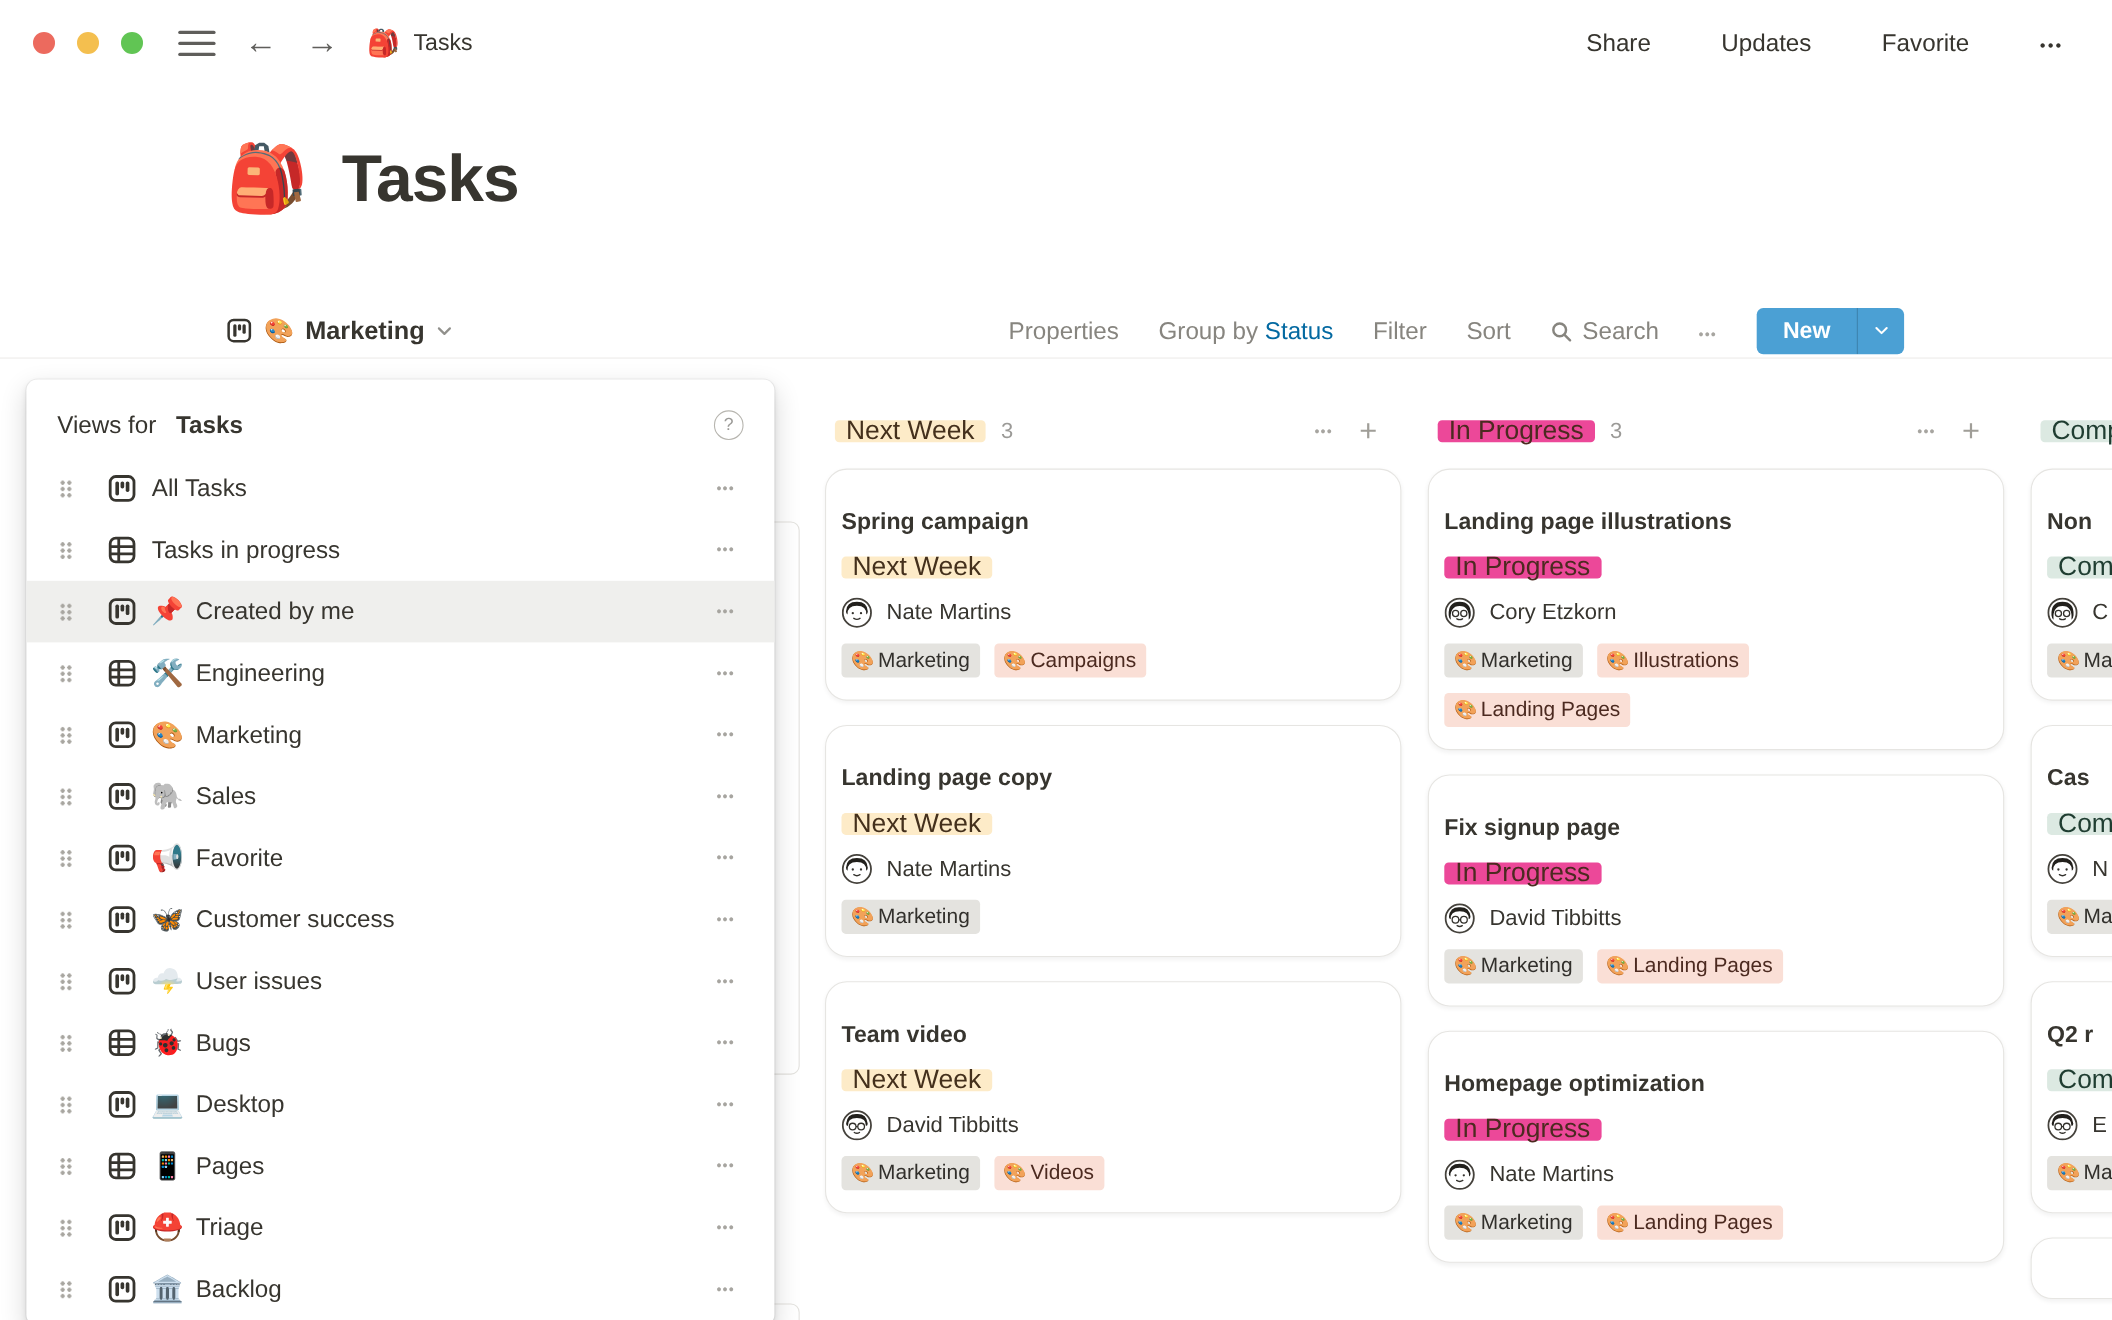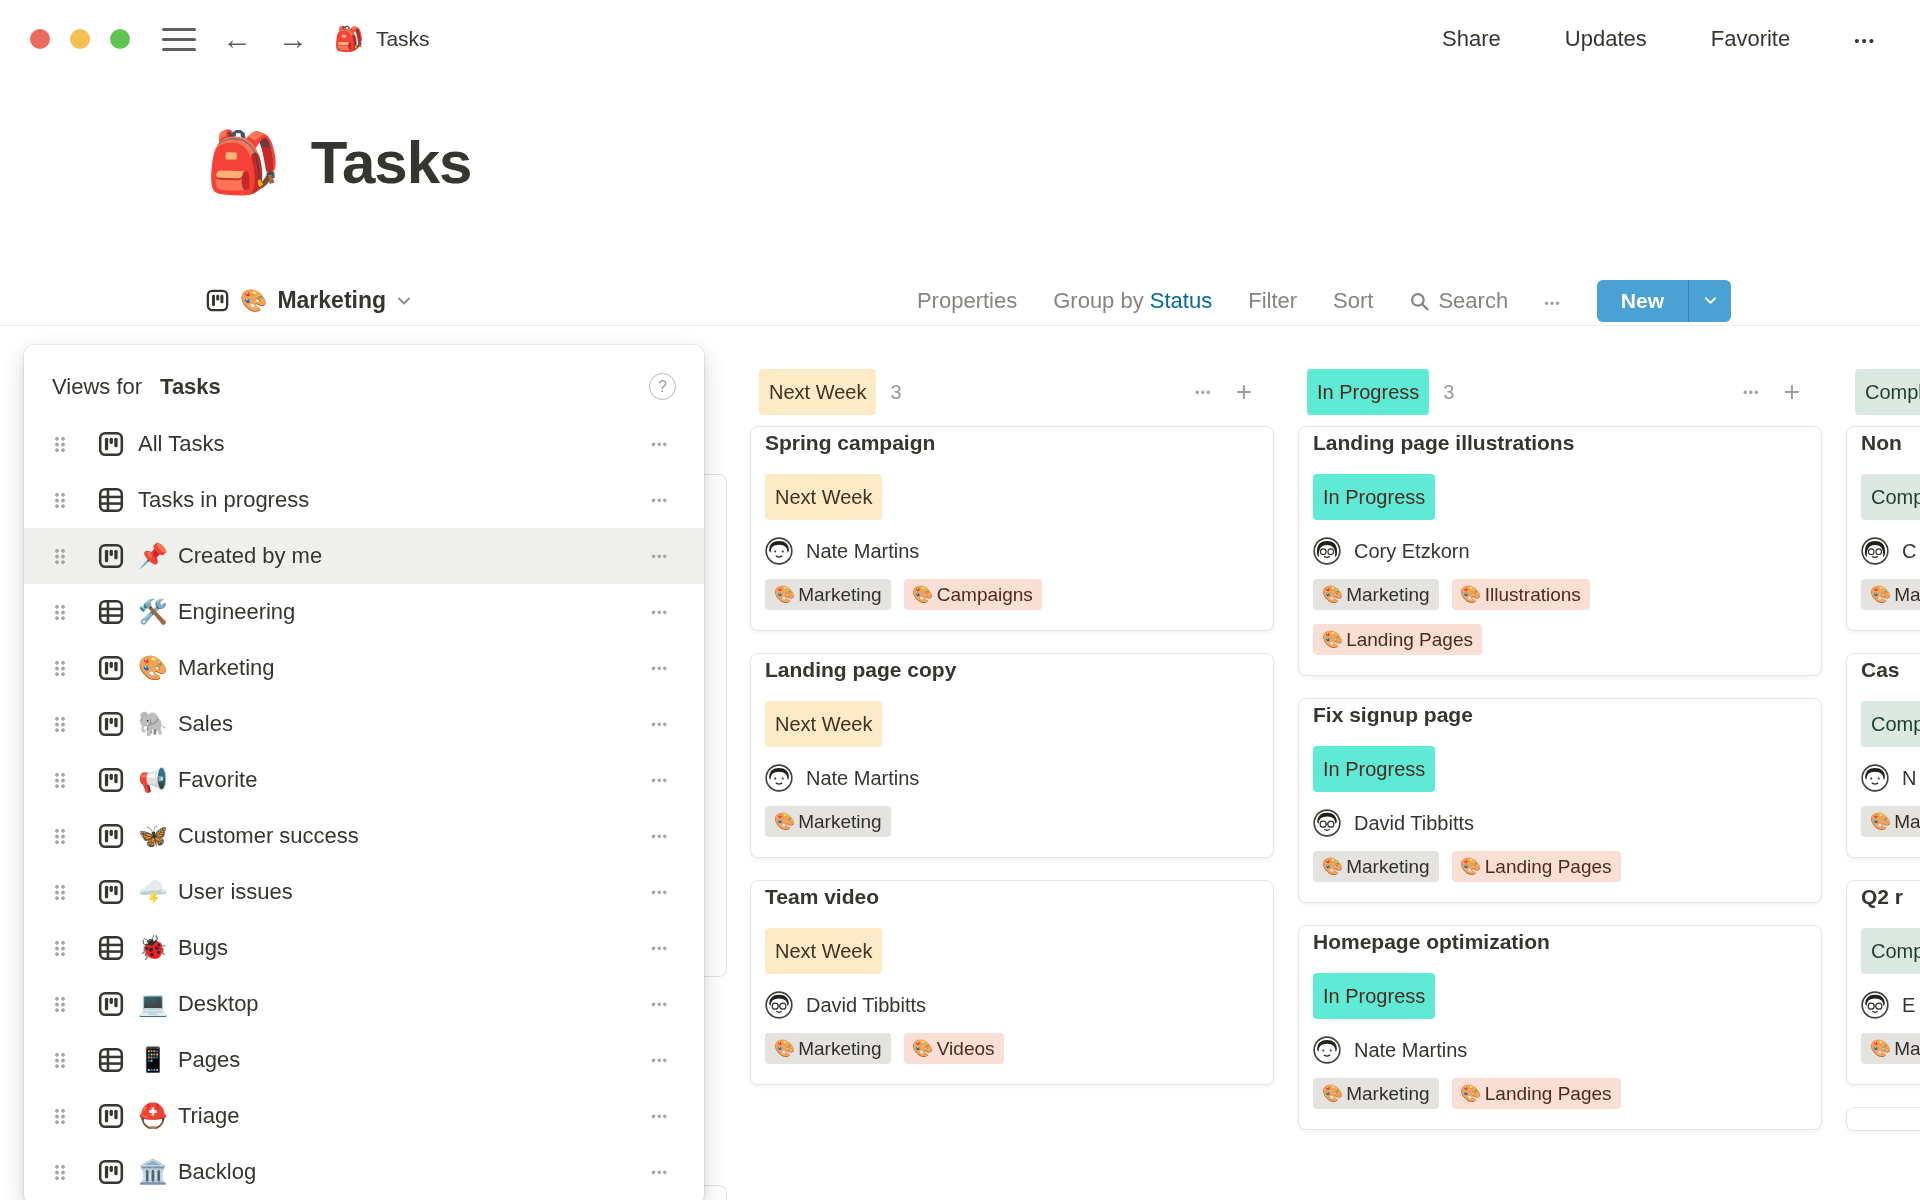--- a/index.html
+++ b/index.html
@@ -44,28 +44,28 @@
   .newbtn .nb-chev { width:42px; display:flex; align-items:center; justify-content:center; }
   .ruler { position:absolute; left:0; top:325px; width:1920px; height:1px; background:#EDECE9; }
 
   
   .board { position:absolute; left:750px; top:372px; display:flex; gap:24px; }
   .col { width:524px; flex:none; }
   .colhead { height:40px; display:flex; align-items:center; padding-left:9px; margin-bottom:14px; }
   .colhead .count { margin-left:14px; font-size:20px; color:#9B9A97; }
   .colhead .tools { margin-left:auto; display:flex; align-items:center; gap:24px; padding-right:22px; }
   .plus::after { content:"+"; font-size:28px; font-weight:300; color:#A09E98; line-height:1; }
-  .badge { display:inline-flex; align-items:center; height:46px; padding:0 10px;
-    border-radius:4px; font-size:20px; white-space:nowrap; }
+  .badge { display:inline-flex; align-items:center; height:20px; padding:0 10px;
+    border-radius:4px; font-size:24px; white-space:nowrap; }
   .bg-y { background:#FDEBC8; color:#44301c; }
-  .bg-r { background:#5eead4; color:#4c2a20; }
+  .bg-r { background:#ec4899; color:#4c2a20; }
   .bg-g { background:#DCE9E2; color:#1f3d31; }
   .cards { display:flex; flex-direction:column; gap:22px; }
-  .card { background:#fff; border:1px solid #E6E5E2; border-radius:8px;
-    box-shadow:0 2px 4px rgba(15,15,15,0.05); padding:2px 14px 20px 14px; cursor:pointer; }
+  .card { background:#fff; border:1px solid #E6E5E2; border-radius:20px;
+    box-shadow:0 2px 4px rgba(15,15,15,0.05); padding:34px 14px 20px 14px; cursor:pointer; }
   .card .ctitle { font-size:21px; font-weight:600; line-height:28px; white-space:nowrap; }
   .crow { margin-top:17px; display:flex; align-items:center; }
   .person { gap:13px; font-size:20px; white-space:nowrap; }
   .avatar { width:28px; height:28px; flex:none; }
   .tagrow { margin-top:14px; display:flex; gap:13px; }
   .tag { display:inline-flex; align-items:center; height:31px; padding:0 9px;
     border-radius:4px; font-size:19px; white-space:nowrap; }
   .tag .temj { font-style:normal; font-size:17px; margin-right:3px; }
   .t-gray { background:#E4E3DF; color:#32302c; }
   .t-red  { background:#FADFD6; color:#4c2a20; }

